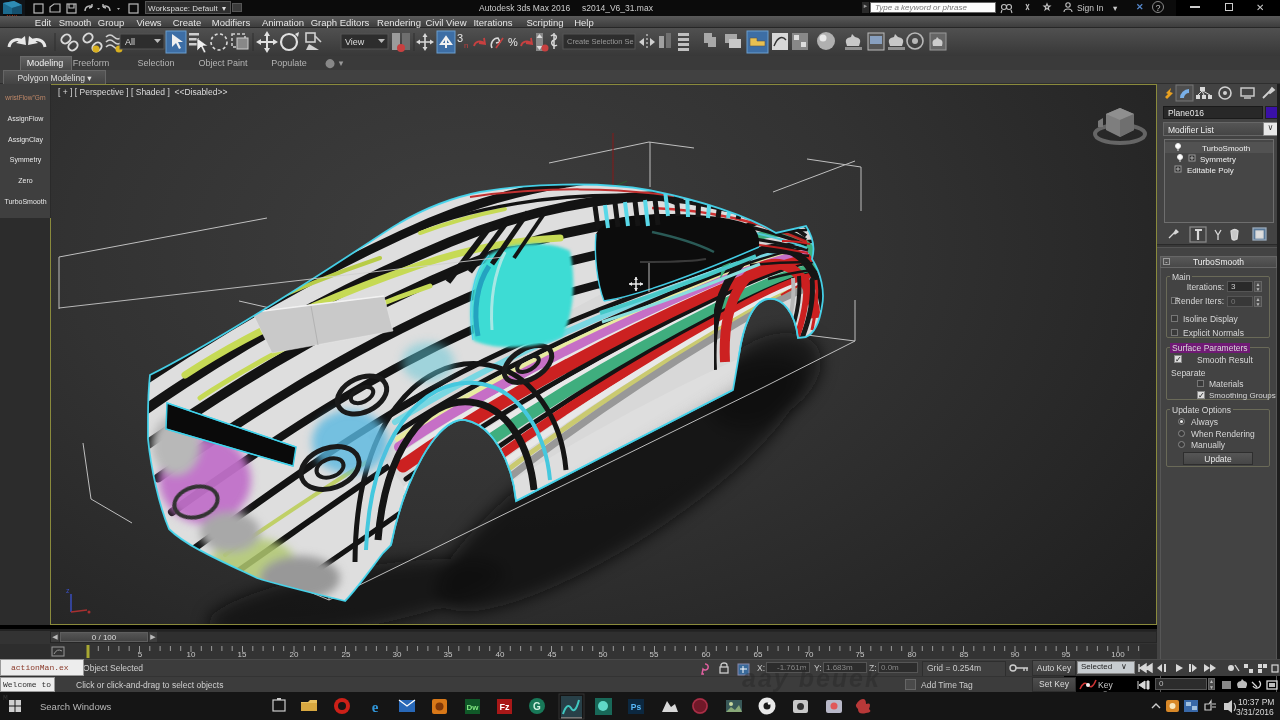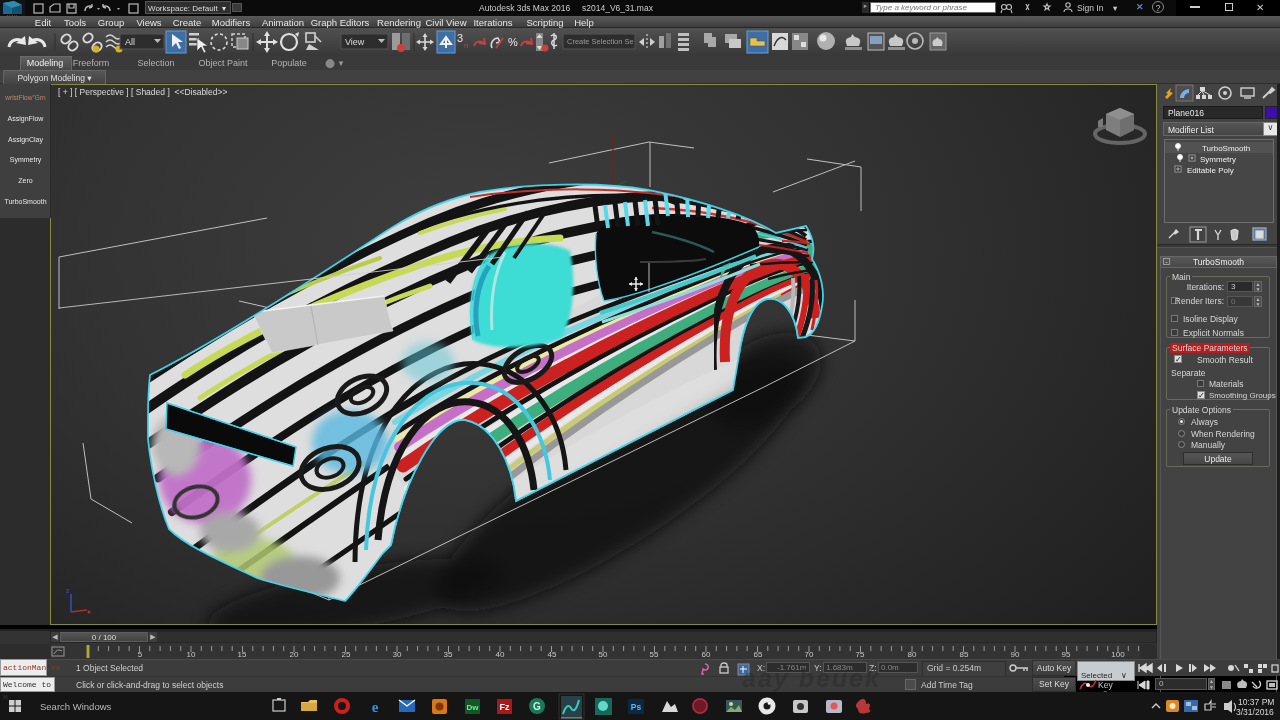--- a/index.html
+++ b/index.html
@@ -72,21 +72,21 @@
   <div class="abs" style="left:1077px;top:3px;font-size:8.5px;color:#c8c8c8;">Sign In&nbsp;&nbsp;&nbsp;&nbsp;▾</div>
   <div class="abs" style="left:1136px;top:2px;width:11px;height:11px;color:#5588cc;font-size:9px;font-weight:bold;">✕</div>
   <div class="abs" style="left:1152px;top:1px;width:12px;height:12px;border:1px solid #888;border-radius:50%;color:#bbb;font-size:9px;text-align:center;line-height:12px;">?</div>
 
   <div class="abs" style="left:1190px;top:6px;width:10px;height:1.5px;background:#ccc;"></div>
   <div class="abs" style="left:1225px;top:3px;width:8px;height:8px;border:1.5px solid #ccc;"></div>
   <div class="abs" style="left:1256px;top:2px;color:#ccc;font-size:10px;">✕</div>
 </div>
 <div class="abs" id="menubar">
   <span class="menuitem" style="left:43px">Edit</span>
-  <span class="menuitem" style="left:75px">Tools</span>
+  <span class="menuitem" style="left:75px">Smooth</span>
   <span class="menuitem" style="left:111px">Group</span>
   <span class="menuitem" style="left:149px">Views</span>
   <span class="menuitem" style="left:187px">Create</span>
   <span class="menuitem" style="left:231px">Modifiers</span>
   <span class="menuitem" style="left:283px">Animation</span>
   <span class="menuitem" style="left:340px">Graph Editors</span>
   <span class="menuitem" style="left:399px">Rendering</span>
   <span class="menuitem" style="left:446px">Civil View</span>
   <span class="menuitem" style="left:493px">Iterations</span>
   <span class="menuitem" style="left:545px">Scripting</span>
@@ -573,21 +573,21 @@
   <div class="abs" style="left:14px;top:213px;width:7px;height:7px;background:#3a3a3a;border:1px solid #777;"></div>
   <div class="abs" style="left:0;top:212px;width:67px;text-align:right;color:#d8d8d8;font-size:8.5px;">Render Iters:</div>
   <div class="abs" style="left:70px;top:212px;width:26px;height:11px;background:#383838;border:1px solid #555;color:#777;font-size:8px;padding-left:3px;">0</div>
   <div class="abs" style="left:97px;top:212px;width:8px;height:11px;background:#4e4e4e;border:1px solid #666;color:#bbb;font-size:5px;line-height:5px;text-align:center;">▲<br>▼</div>
   <div class="abs" style="left:14px;top:231px;width:7px;height:7px;background:#3a3a3a;border:1px solid #777;"></div>
   <div class="abs" style="left:26px;top:230px;color:#d8d8d8;font-size:8.5px;">Isoline Display</div>
   <div class="abs" style="left:14px;top:245px;width:7px;height:7px;background:#3a3a3a;border:1px solid #777;"></div>
   <div class="abs" style="left:26px;top:244px;color:#d8d8d8;font-size:8.5px;">Explicit Normals</div>
 
   <div class="abs" style="left:9px;top:263px;width:104px;height:53px;border:1px solid #6a6a58;border-radius:2px;"></div>
-  <div class="abs" style="left:13px;top:259px;background:#b91c1c;color:#d8d8d8;font-size:8.5px;padding:0 2px;">Surface Parameters</div>
+  <div class="abs" style="left:13px;top:259px;background:#701a75;color:#d8d8d8;font-size:8.5px;padding:0 2px;">Surface Parameters</div>
   <div class="abs" style="left:17px;top:271px;width:8px;height:8px;background:#ddd;border:1px solid #888;color:#111;font-size:8px;line-height:8px;">✓</div>
   <div class="abs" style="left:29px;top:271px;color:#d8d8d8;font-size:8.5px;margin-left:11px;">Smooth Result</div>
   <div class="abs" style="left:14px;top:284px;color:#d8d8d8;font-size:8.5px;">Separate</div>
   <div class="abs" style="left:40px;top:296px;width:7px;height:7px;background:#3a3a3a;border:1px solid #777;"></div>
   <div class="abs" style="left:52px;top:295px;color:#d8d8d8;font-size:8.5px;">Materials</div>
   <div class="abs" style="left:40px;top:307px;width:8px;height:8px;background:#ddd;border:1px solid #888;color:#111;font-size:8px;line-height:8px;">✓</div>
   <div class="abs" style="left:52px;top:307px;color:#d8d8d8;font-size:8px;">Smoothing Groups</div>
 
   <div class="abs" style="left:9px;top:325px;width:104px;height:58px;border:1px solid #6a6a58;border-radius:2px;"></div>
   <div class="abs" style="left:13px;top:321px;background:#434343;color:#d8d8d8;font-size:8.5px;padding:0 2px;">Update Options</div>
@@ -654,21 +654,21 @@
   <div class="abs" style="left:814px;top:3px;color:#c8c8c8;font-size:8.5px;">Y:</div>
   <div class="abs" style="left:823px;top:2px;width:44px;height:11px;background:#2c2c2c;border:1px solid #555;color:#888;font-size:8px;padding-left:2px;">1.683m</div>
   <div class="abs" style="left:869px;top:3px;color:#c8c8c8;font-size:8.5px;">Z:</div>
   <div class="abs" style="left:878px;top:2px;width:40px;height:11px;background:#2c2c2c;border:1px solid #555;color:#888;font-size:8px;padding-left:2px;">0.0m</div>
   <div class="abs" style="left:922px;top:1px;width:84px;height:22px;background:#3f3f3f;border:1px solid #2e2e2e;color:#ccc;font-size:8.5px;padding:1px 4px;">Grid = 0.254m</div>
   <svg class="abs" style="left:1008px;top:3px" width="24" height="10">
       <circle cx="5" cy="5" r="3" fill="none" stroke="#ccc" stroke-width="1.4"></circle>
       <path d="M8,5 h12 M16,5 v3 M19,5 v3" stroke="#ccc" stroke-width="1.4" fill="none"></path>
     </svg>
   <div class="abs" style="left:1032px;top:0;width:44px;height:16px;background:linear-gradient(#4e4e4e,#3c3c3c);border:1px solid #2e2e2e;color:#ddd;font-size:8.5px;text-align:center;padding-top:2px;">Auto Key</div>
-  <div class="abs" style="left:1077px;top:1px;width:58px;height:13px;background:#c7ccd0;border:1px solid #888;color:#222;font-size:8px;padding:9px 3px;">Selected&nbsp;&nbsp;&nbsp;&nbsp;∨</div>
+  <div class="abs" style="left:1077px;top:1px;width:58px;height:13px;background:#c7ccd0;border:1px solid #888;color:#222;font-size:8px;padding:0 3px;">Selected&nbsp;&nbsp;&nbsp;&nbsp;∨</div>
   <svg class="abs" style="left:1136px;top:1px" width="144" height="14">
     <g fill="#d8d8d8">
       <path d="M3,3 v8 M10,3 l-6,4 l6,4 Z M16,3 l-6,4 l6,4 Z" stroke="#d8d8d8" stroke-width="1.4"></path>
       <path d="M26,3 l-5,4 l5,4 Z M28,3 h2 v8 h-2 Z"></path>
       <path d="M40,3 l7,4 l-7,4 Z"></path>
       <path d="M56,3 l5,4 l-5,4 Z M53,3 h2 v8 h-2 Z"></path>
       <path d="M68,3 l6,4 l-6,4 Z M74,3 l6,4 l-6,4 Z M81,3 v8"></path>
       <circle cx="95" cy="7" r="3"></circle>
         <path d="M99,4 l4,6" stroke="#d8d8d8" stroke-width="1.3"></path>
       <rect x="108" y="3" width="4" height="4"></rect>
@@ -698,21 +698,21 @@
   <svg class="abs" style="left:1220px;top:1px" width="60" height="14">
     <g stroke="#d8d8d8" stroke-width="1.3" fill="none">
       <rect x="2" y="3" width="9" height="8" fill="#888" stroke="none"></rect>
       <path d="M18,10 q-3,-6 3,-7 l1,-2 l2,2 q5,1 2,7 Z" fill="#bbb" stroke="none"></path>
       <path d="M32,4 l5,5 M39,3 a4,4 0 1 1 -6,5"></path>
       <rect x="47" y="3" width="10" height="8"></rect>
         <path d="M49,5 h6 v4 h-6 Z" fill="#bbb" stroke="none"></path>
     </g>
   </svg>
 </div>
-<div class="abs" style="left:0;top:659px;width:47px;height:17px;background:#ededed;border:1px solid #999;color:#8b3a2a;font-family:'Liberation Mono',monospace;font-size:8px;line-height:15px;padding-left:2px;z-index:6;">actionMan.ex</div>
+<div class="abs" style="left:0;top:659px;width:84px;height:17px;background:#ededed;border:1px solid #999;color:#8b3a2a;font-family:'Liberation Mono',monospace;font-size:8px;line-height:15px;padding-left:10px;z-index:6;">actionMan.ex</div>
 <div class="abs" style="left:0;top:677px;width:55px;height:15px;background:#ededed;border:1px solid #999;color:#333;font-family:'Liberation Mono',monospace;font-size:8px;line-height:13px;padding-left:2px;z-index:6;">Welcome to M</div>
 <div class="abs" style="left:742px;top:664px;width:200px;height:40px;color:#252525;font-size:25px;font-weight:bold;font-style:italic;opacity:0.4;z-index:7;letter-spacing:2px;">aay beuek</div>
 <div class="abs" id="taskbar">
   <svg width="1280" height="28">
     <rect width="1280" height="28" fill="#151515"></rect>
 
     <g fill="#cfcfcf">
         <rect x="9" y="8" width="5.5" height="5.5"></rect>
         <rect x="15.5" y="8" width="5.5" height="5.5"></rect>
         <rect x="9" y="14.5" width="5.5" height="5.5"></rect>

